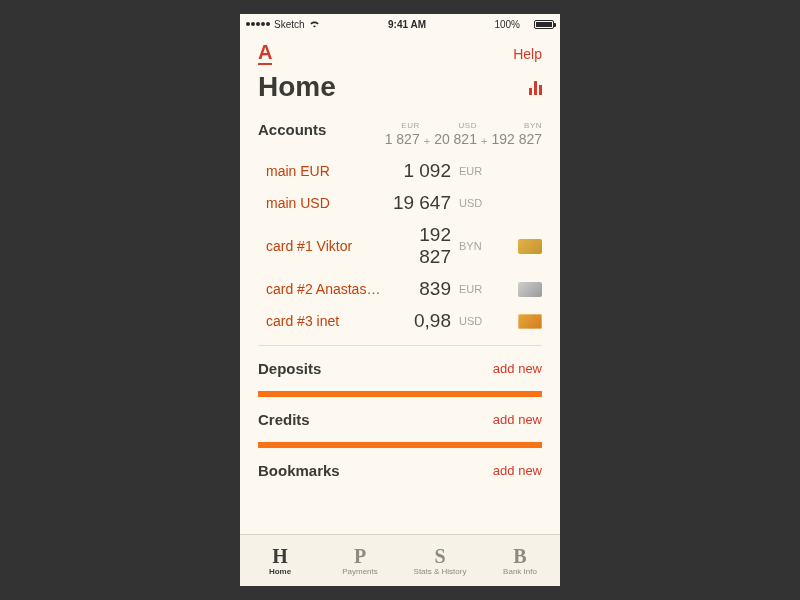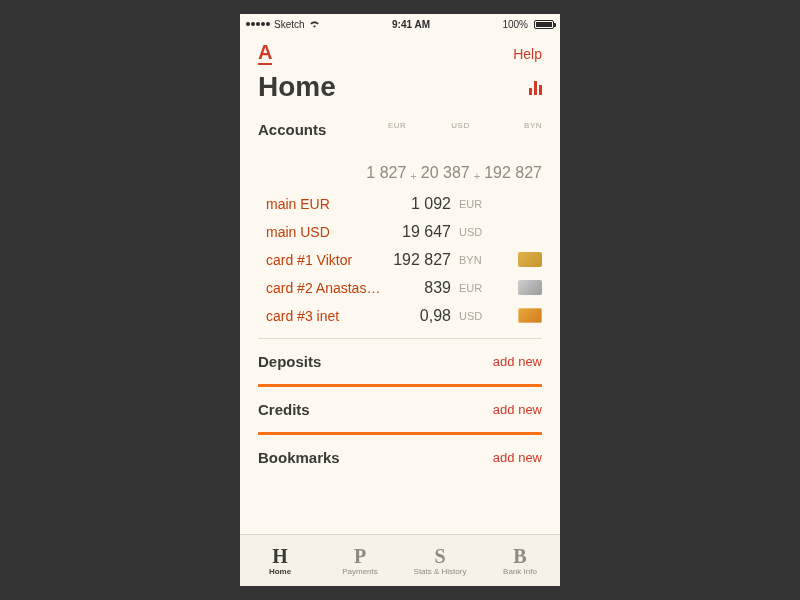--- a/index.html
+++ b/index.html
@@ -28,21 +28,21 @@
     align-items: center;
     justify-content: space-between;
     padding: 0 6px;
     font-size: 10px;
     color: #2a2a2a;
   }
   .sb-left, .sb-right { display: flex; align-items: center; gap: 4px; }
   .sb-dots { display:flex; gap:1px; }
   .sb-dot { width:4px; height:4px; border-radius:50%; background:#2a2a2a; }
   .sb-time { font-weight:600; }
-  .sb-batt { display:flex; align-items:center; gap:6px; }
+  .sb-batt { display:flex; align-items:center; gap:14px; }
   .sb-batt-icon {
     width: 20px; height: 9px; border:1px solid #2a2a2a; border-radius:2px; position:relative;
   }
   .sb-batt-icon::after {
     content:""; position:absolute; right:-3px; top:2px; width:2px; height:4px; background:#2a2a2a; border-radius:0 1px 1px 0;
   }
   .sb-batt-fill { position:absolute; left:1px; top:1px; bottom:1px; right:1px; background:#2a2a2a; }
   
   .header {
     padding: 8px 18px 0 18px;
@@ -78,39 +78,39 @@
   }
   .section-title {
     font-size:15px; font-weight:700; color:#3a3a36;
   }
   .totals {
     display:flex; align-items:flex-start; gap:4px;
     font-size:9px; color:#aaa69a;
   }
   .total-col { text-align:right; line-height:1.2; }
   .total-cur { font-size:8px; letter-spacing:0.5px;}
-  .total-val { font-size:16px; color:#8e8a7e;margin-top:32px; }
+  .total-val { font-size:14px; color:#8e8a7e; }
   .plus { font-size:11px; color:#aaa69a; align-self:flex-end; padding-bottom:0px;}
   .accounts-list {  }
   .acct-row {
     display:flex; align-items:center; padding:5px 0 5px 8px; gap:8px;
   }
   .acct-name { color:#c2410c; font-size:14px; flex:0 0 115px; white-space:nowrap; overflow:hidden; text-overflow:ellipsis;}
-  .acct-amount { color:#3a3a36; font-size:16px; text-align:right; flex:0 0 62px; }
+  .acct-amount { color:#3a3a36; font-size:19px; text-align:right; flex:0 0 62px; }
   .acct-cur { color:#aaa69a; font-size:11px; width:28px; }
   .card-chip {
     width:24px; height:15px; border-radius:2px; margin-left:auto;
   }
   .card-gold { background: linear-gradient(135deg,#e0b34a,#c6942e); }
   .card-silver { background: linear-gradient(135deg,#cfcfcf,#9a9a9a); }
   .card-orange { background: linear-gradient(135deg,#e8a93a,#d17b1e); box-shadow: inset 0 0 0 1px rgba(255,255,255,0.3);}
   .divider { height:1px; background:#e3ddd0; margin-top:8px; }
   .sec-row {
     display:flex; justify-content:space-between; align-items:center; padding:14px 0 14px 0;
-    border-bottom:3px solid #f97316;
+    border-bottom:6px solid #f97316;
   }
   .sec-row:last-child { border-bottom:none; }
   .add-new { color:#d23a2a; font-size:13px;margin-left:16px; }
   
   .tabbar {
     height:52px; border-top:1px solid #d8d2c4; background:#f7f2e7;
     display:flex;
   }
   .tab {
     flex:1; display:flex; flex-direction:column; align-items:center; justify-content:center; gap:1px;
@@ -169,21 +169,21 @@
     <div class="section-head">
       <div class="section-title">Accounts</div>
       <div class="totals">
         <div class="total-col">
           <div class="total-cur">EUR</div>
           <div class="total-val">1 827</div>
         </div>
         <div class="plus">+</div>
         <div class="total-col">
           <div class="total-cur">USD</div>
-          <div class="total-val">20 387</div>
+          <div class="total-val">20 821</div>
         </div>
         <div class="plus">+</div>
         <div class="total-col">
           <div class="total-cur">BYN</div>
           <div class="total-val">192 827</div>
         </div>
       </div>
     </div>
 
     <div class="accounts-list">

